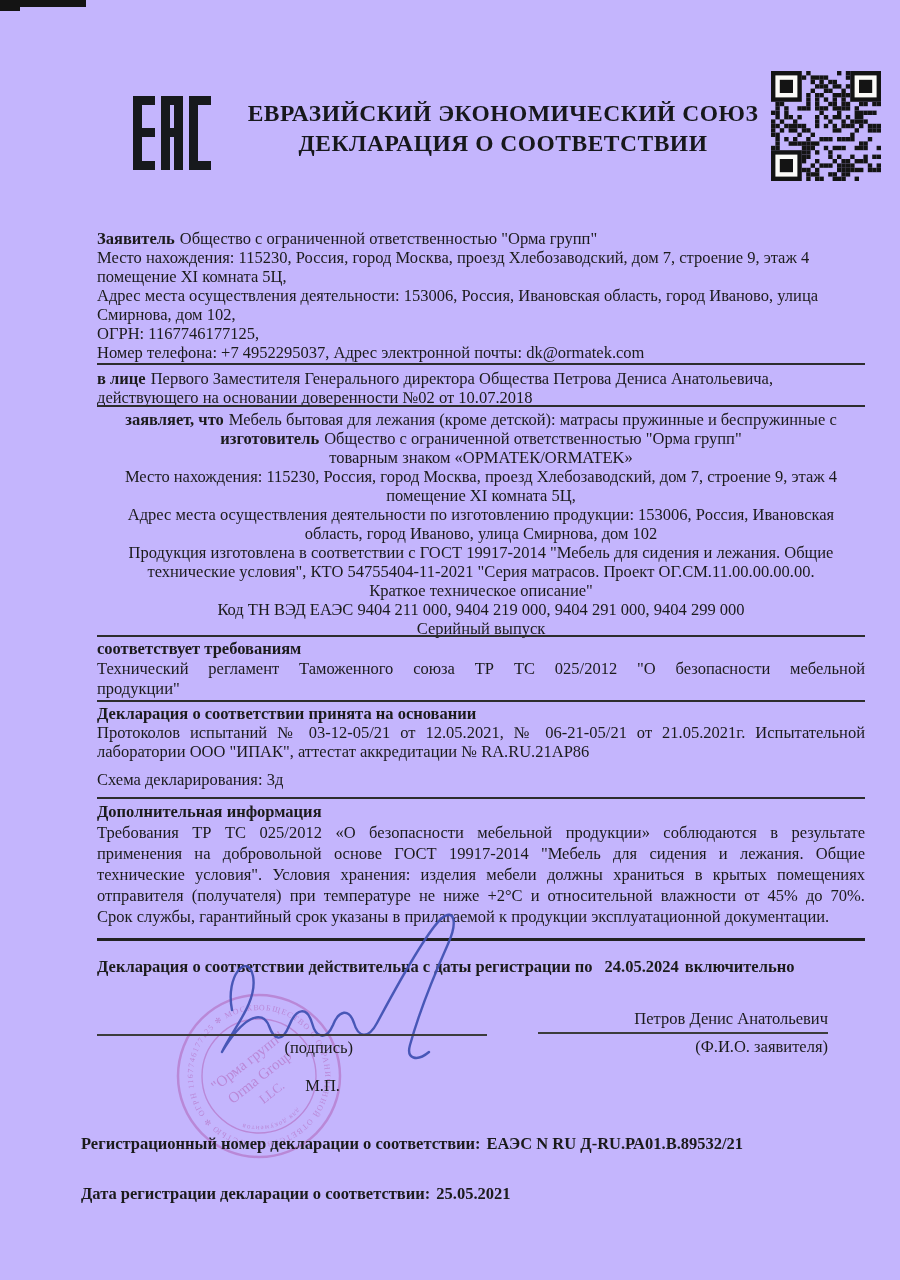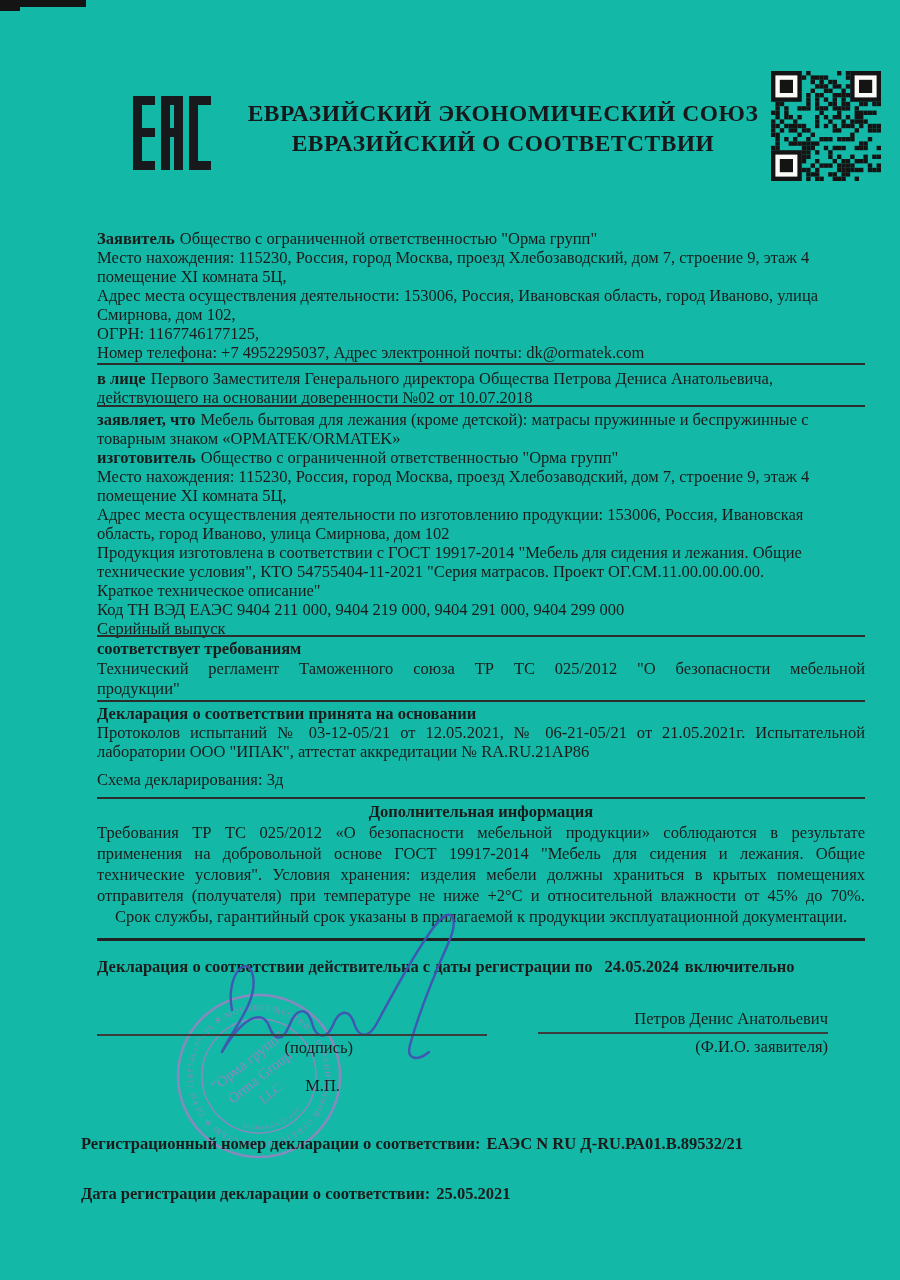--- a/index.html
+++ b/index.html
@@ -1,28 +1,28 @@
 <!DOCTYPE html>
 <html><head>
 <meta charset="utf-8">
 <style>
   html,body{margin:0;padding:0;background:#e8e8e6;}
-  .page{position:relative;width:900px;height:1280px;background:#14b8a6;overflow:hidden;
+  .page{position:relative;width:900px;height:1280px;background:#c4b5fd;overflow:hidden;
         font-family:"Liberation Serif","DejaVu Serif",serif;color:#1b1b1b;}
   .artifact{position:absolute;background:#141414;}
   
   .eac-logo{position:absolute;left:133px;top:96px;}
   .title{position:absolute;left:228px;top:98px;width:550px;text-align:center;
          font-weight:bold;font-size:23.5px;line-height:30px;letter-spacing:.5px;color:#17181c;}
   .qr{position:absolute;left:771px;top:71px;width:110px;height:110px;}
   
   .sec{position:absolute;left:97px;width:768px;}
   .ln{font-size:16.5px;line-height:19px;}
   .lh20 .ln{line-height:20px;}
-  .lh21 .ln{line-height:21px;text-align:center;}
+  .lh21 .ln{line-height:21px;}
   .b{font-weight:bold;}
   .lbl{font-weight:bold;margin-right:5px;margin-top:21px;}
   .just{text-align:justify;text-align-last:justify;}
   .mt9{margin-top:9px;}
   .rule{position:absolute;left:97px;width:768px;height:2px;background:#2d2d2d;}
   .rule.thick{height:3px;background:#222;}
   
   .validity{position:absolute;left:97px;top:957px;width:768px;font-size:16.5px;font-weight:bold;}
   .validity .date{margin-left:12px;}
   .validity .suffix{margin-left:6px;}
@@ -54,21 +54,21 @@
       <rect x="28" y="0" width="22" height="9" fill="#17191c"></rect>
       <rect x="28" y="32" width="22" height="9" fill="#17191c"></rect>
       <rect x="56" y="0" width="9" height="74" fill="#17191c"></rect>
       <rect x="56" y="0" width="22" height="9" fill="#17191c"></rect>
       <rect x="56" y="65" width="22" height="9" fill="#17191c"></rect>
     </g>
   </svg>
 
   <div class="title">
     <div>ЕВРАЗИЙСКИЙ ЭКОНОМИЧЕСКИЙ СОЮЗ</div>
-    <div>ЕВРАЗИЙСКИЙ О СООТВЕТСТВИИ</div>
+    <div>ДЕКЛАРАЦИЯ О СООТВЕТСТВИИ</div>
   </div>
 
   <svg class="qr" id="qr" viewBox="0 0 110 110">
       <rect x="35.2" y="0.0" width="4.4" height="4.4" fill="#141414"></rect>
       <rect x="66.0" y="0.0" width="4.4" height="4.4" fill="#141414"></rect>
       <rect x="74.8" y="0.0" width="4.4" height="4.4" fill="#141414"></rect>
       <rect x="30.8" y="4.4" width="4.4" height="4.4" fill="#141414"></rect>
       <rect x="39.6" y="4.4" width="4.4" height="4.4" fill="#141414"></rect>
       <rect x="44.0" y="4.4" width="4.4" height="4.4" fill="#141414"></rect>
       <rect x="48.4" y="4.4" width="4.4" height="4.4" fill="#141414"></rect>
@@ -302,24 +302,24 @@
     <div class="ln">Номер телефона: +7 4952295037, Адрес электронной почты: dk@ormatek.com</div>
   </div>
   <div class="rule" style="top:363px;"></div>
 
   <div class="sec" style="top:369px;">
     <div class="ln"><span class="lbl">в лице</span><span>Первого Заместителя Генерального директора Общества Петрова Дениса Анатольевича,</span></div>
     <div class="ln">действующего на основании доверенности №02 от 10.07.2018</div>
   </div>
   <div class="rule" style="top:405px;"></div>
 
-  <div class="sec" style="top:410px;">
+  <div class="sec" style="top:410px;text-align:center;">
     <div class="ln"><span class="lbl">заявляет, что</span><span>Мебель бытовая для лежания (кроме детской): матрасы пружинные и беспружинные с</span></div>
+    <div class="ln"><span class="lbl">изготовитель</span><span>Общество с ограниченной ответственностью "Орма групп"</span></div>
     <div class="ln">товарным знаком «ОРМАТЕК/ORMATEK»</div>
-    <div class="ln"><span class="lbl">изготовитель</span><span>Общество с ограниченной ответственностью "Орма групп"</span></div>
     <div class="ln">Место нахождения: 115230, Россия, город Москва, проезд Хлебозаводский, дом 7, строение 9, этаж 4</div>
     <div class="ln">помещение XI комната 5Ц,</div>
     <div class="ln">Адрес места осуществления деятельности по изготовлению продукции: 153006, Россия, Ивановская</div>
     <div class="ln">область, город Иваново, улица Смирнова, дом 102</div>
     <div class="ln">Продукция изготовлена в соответствии с ГОСТ 19917-2014 "Мебель для сидения и лежания. Общие</div>
     <div class="ln">технические условия", КТО 54755404-11-2021 "Серия  матрасов. Проект ОГ.СМ.11.00.00.00.00.</div>
     <div class="ln">Краткое техническое описание"</div>
     <div class="ln">Код ТН ВЭД ЕАЭС 9404 211 000, 9404 219 000, 9404 291 000, 9404 299 000</div>
     <div class="ln">Серийный выпуск</div>
   </div>

